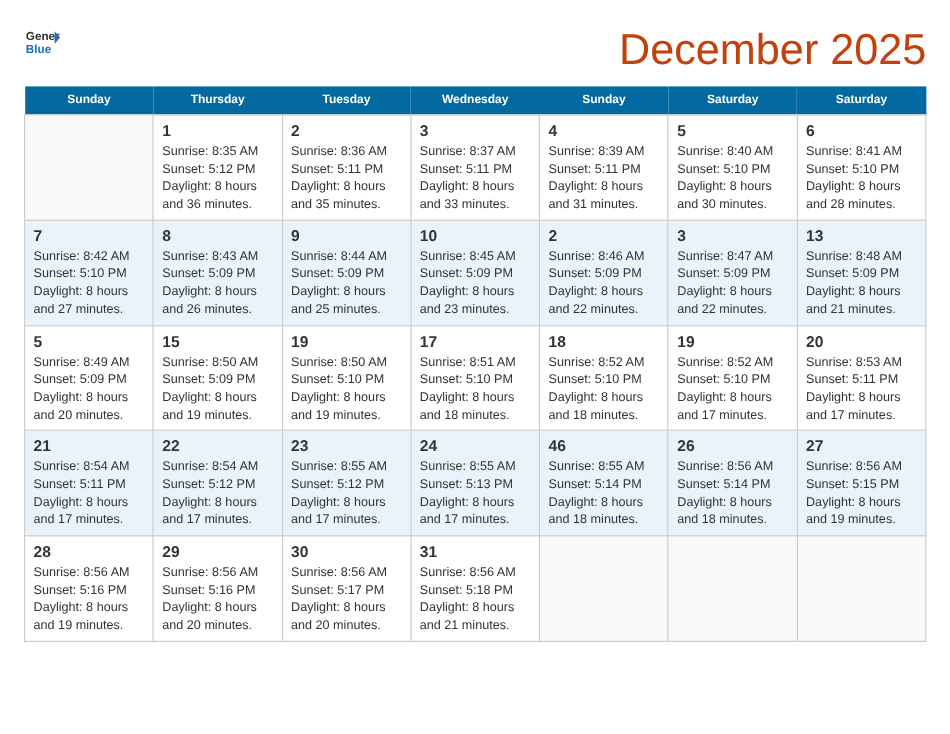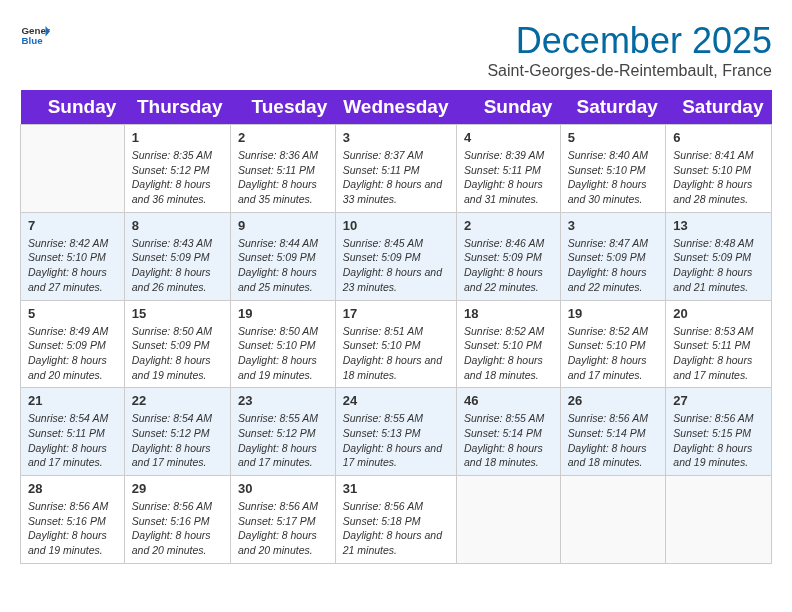--- a/index.html
+++ b/index.html
@@ -24,37 +24,37 @@
     .logo-icon {
       width: 30px;
       height: 30px;
     }
     .title-area {
       text-align: right;
     }
     .month-title {
       font-size: 36px;
       font-weight: normal;
-      color: #0369a1;
+      color: #c2410c;
     }
     .location-title {
       font-size: 16px;
       color: #444;
     }
     table {
       width: 100%;
       border-collapse: collapse;
       font-size: 11px;
     }
     thead tr th {
-      background-color: #6d28d9;
+      background-color: #0369a1;
       color: #fff;
-      text-align: right;
+      text-align: center;
       padding: 6px 8px;
-      font-size: 19px;
+      font-size: 10px;
       font-weight: bold;
     }
     tbody tr td {
       border: 1px solid #ccc;
       vertical-align: top;
       padding: 5px 7px;
       height: 80px;
       width: 107px;
       color: #333;
     }
@@ -64,40 +64,38 @@
     .day-number {
       font-weight: bold;
       font-size: 13px;
       display: block;
       margin-bottom: 3px;
     }
     .day-info {
       font-size: 10.5px;
       line-height: 1.4;
       color: #333;
-      font-style: italic;
     }
     .alt-row td {
       background: #eaf3fb;
     }
   </style>
 </head>
 <body>
 
 <div class="header-area">
   <div class="logo">
     <svg class="logo-icon" viewBox="0 0 40 40" xmlns="http://www.w3.org/2000/svg">
       <text x="2" y="18" font-size="13" font-weight="bold" fill="#333">General</text>
       <text x="2" y="32" font-size="13" font-weight="bold" fill="#1a6abf">Blue</text>
       <polygon points="34,8 40,15 34,22" fill="#1a6abf"></polygon>
     </svg>
   </div>
   <div class="title-area">
     <div class="month-title">December 2025</div>
-    <div class="location-title">Saint-Georges-de-Reintembault, France</div>
   </div>
 </div>
 
 <table>
   <thead>
     <tr>
     <th>Sunday</th>
         <th>Thursday</th>
         <th>Tuesday</th>
         <th>Wednesday</th>

